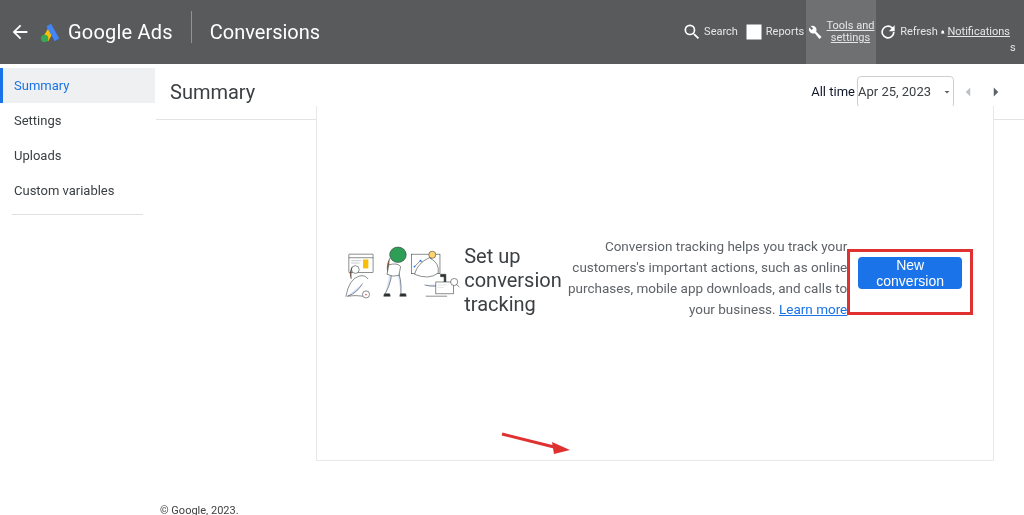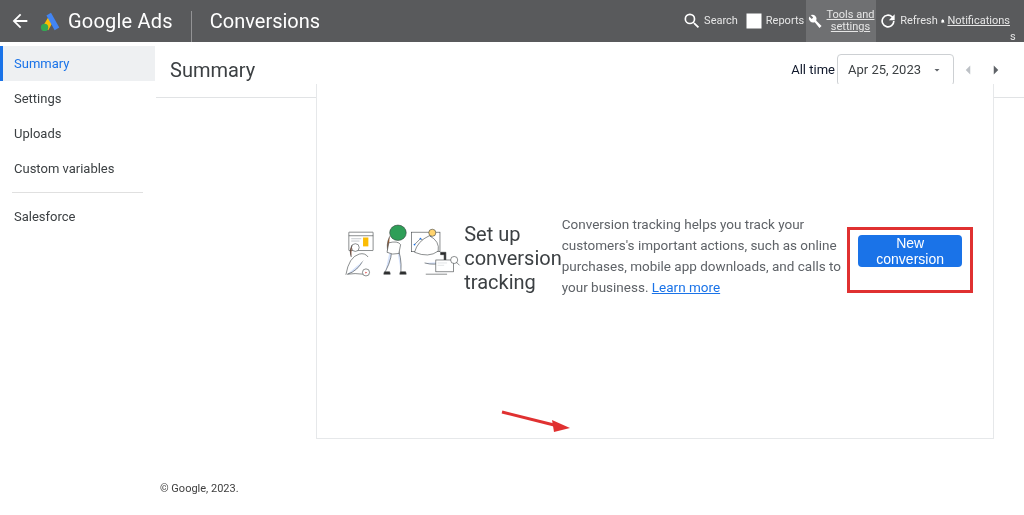--- a/index.html
+++ b/index.html
@@ -1,19 +1,19 @@
 <!DOCTYPE html>
 <html><head>
 <meta charset="utf-8">
 <style>
   * { box-sizing: border-box; margin: 0; padding: 0; }
   body { font-family: Roboto, Arial, sans-serif; width: 1024px; height: 515px; overflow: hidden; background: #fff; color: #3c4043; }
 
   
-  .topbar { display: flex; align-items: stretch; background: #595a5c; color: #fff; height: 42px; }
+  .topbar { display: flex; align-items: stretch; background: #595a5c; color: #fff; height: 64px; }
   .topbar-left { display: flex; align-items: center; flex: 0 0 auto; }
   .back-btn { width: 40px; height: 54px; display: flex; align-items: center; justify-content: center; cursor: pointer; }
   .logo { display: flex; align-items: center; gap: 6px; padding-right: 18px; }
   .logo-mark { width: 22px; height: 22px; }
   .logo-text { font-size: 20px; font-weight: 400; letter-spacing: .2px; }
   .vdiv { width: 1px; height: 32px; background: rgba(255,255,255,.35); margin-top: 11px; }
   .section-title { font-size: 20px; font-weight: 400; padding: 0 18px; display: flex; align-items: center; }
   .topbar-spacer { flex: 1 1 auto; }
   .topbar-actions { display: flex; align-items: stretch; }
   .tb-btn { width: 64px; display: flex; align-items: center; justify-content: center; gap: 2px; font-size: 11px; color: #e6e6e6; cursor: pointer; }
@@ -33,30 +33,30 @@
   .navitem { font-size: 13px; color: #3c4043; padding: 10px 14px; cursor: pointer; }
   .navitem.active { background: #eef0f2; color: #1a73e8; border-left: 3px solid #1a73e8; padding-left: 11px; }
   .navsep { height: 1px; background: #e0e0e0; margin: 6px 12px 6px 12px; }
 
   
   .main { flex: 1 1 auto; position: relative; display: flex; flex-direction: column; }
   .sumbar { display: flex; align-items: center; height: 56px; padding: 0 14px; border-bottom: 1px solid #e1e3e5; }
   .sumbar h1 { font-size: 20px; font-weight: 400; color: #3c4043; }
   .sumbar .spacer { flex: 1 1 auto; }
   .range-label { font-size: 13px; color: #0f172a; margin-right: 2px; }
-  .date-chip { display: flex; align-items: center; gap: 10px; border: 1px solid #cdd0d3; border-radius: 4px; height: 32px; padding: 0 10px; font-size: 13px; color: #3c4043; cursor: pointer; }
+  .date-chip { display: flex; align-items: center; gap: 10px; border: 1px solid #cdd0d3; border-radius: 4px; height: 32px; padding: 0 0; font-size: 13px; color: #3c4043; cursor: pointer; }
   .date-chip svg { width: 12px; height: 12px; fill: #5f6368; }
   .chev { width: 28px; height: 32px; display: flex; align-items: center; justify-content: center; color: #bdc1c6; cursor: pointer; }
 
   
   .stage { flex: 1 1 auto; position: relative; }
   .card { position: absolute; left: 160px; right: 30px; top: -14px; bottom: 64px; background: #fff; border: 1px solid #e6e8ea; border-top: none; display: flex; flex-direction: row; align-items: center; padding: 10px 20px 28px; }
   .illus { width: 430px; height: 190px; }
   .headline { font-size: 20px; color: #3c4043; margin-top: 12px; }
-  .subtext { font-size: 13.5px; color: #5f6368; text-align: left; line-height: 1.55; margin-top: 8px; max-width: 560px; }
+  .subtext { font-size: 13.5px; color: #5f6368; text-align: right; line-height: 1.55; margin-top: 8px; max-width: 560px; }
   .subtext a { color: #1a73e8; text-decoration: underline; cursor: pointer; }
   .cta-wrap { margin-top: 16px; border: 3px solid #e03131; padding: 5px 8px 6px; display: inline-block; }
   .cta { background: #1a73e8; color: #fff; border: none; border-radius: 4px; font-size: 14px; font-weight: 500; height: 32px; padding: 0 18px; cursor: pointer; }
   .arrow { position: absolute; left: 344px; top: 310px; width: 70px; height: 24px; pointer-events: none; }
 
   .footer { position: absolute; left: 0; bottom: 8px; font-size: 11px; color: #404040; padding-left: 4px; }
 </style>
 </head>
 <body>
 
@@ -118,21 +118,20 @@
 
 <div class="body">
 
   <nav class="sidenav">
     <ul class="navlist">
       <li class="navitem active">Summary</li>
       <li class="navitem">Settings</li>
       <li class="navitem">Uploads</li>
       <li class="navitem">Custom variables</li>
       <li class="navsep"></li>
-      <li class="navitem">Salesforce</li>
     </ul>
   </nav>
 
   <div class="main">
     <div class="sumbar">
       <h1>Summary</h1>
       <div class="spacer"></div>
       <span class="range-label">All time</span>
       <div class="date-chip">
         <span>Apr 25, 2023</span>

